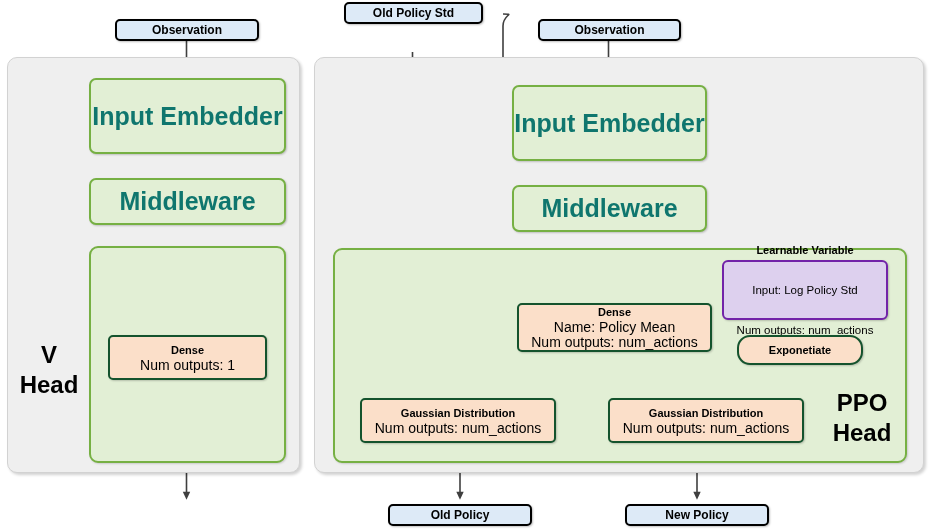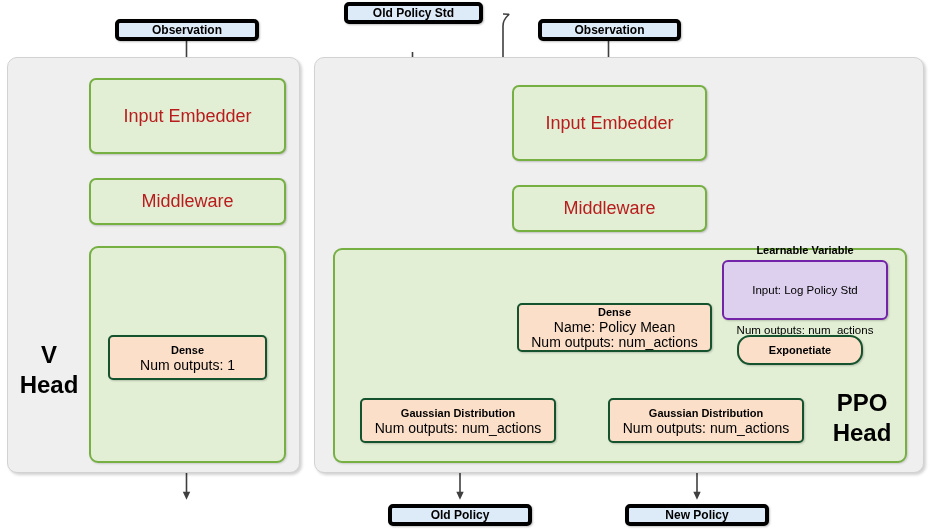--- a/index.html
+++ b/index.html
@@ -13,21 +13,21 @@
     height: 529px;
     background: #ffffff;
     font-family: "Liberation Sans", sans-serif;
     overflow: hidden;
   }
   .abs { position: absolute; box-sizing: border-box; }
 
   
   .io-node {
     background: #ddeaf7;
-    border: 4px solid #000000;
+    border: 2px solid #000000;
     border-radius: 5px;
     display: flex;
     align-items: center;
     justify-content: center;
     font-size: 12px;
     font-weight: bold;
     color: #000;
     box-shadow: 1px 1px 2px rgba(0,0,0,0.25);
   }
 
@@ -43,23 +43,23 @@
   .block-green {
     background: #e2efd5;
     border: 2px solid #76b043;
     border-radius: 7px;
     display: flex;
     align-items: center;
     justify-content: center;
     box-shadow: 1px 1px 2px rgba(0,0,0,0.2);
   }
   .block-green-big {
-    font-size: 18px;
-    font-weight: normal;
-    color: #b91c1c;
+    font-size: 25px;
+    font-weight: bold;
+    color: #0f766e;
   }
   
   .group-green {
     background: #e2efd5;
     border: 2px solid #76b043;
     border-radius: 9px;
     box-shadow: 1px 1px 2px rgba(0,0,0,0.15);
   }
 
   

